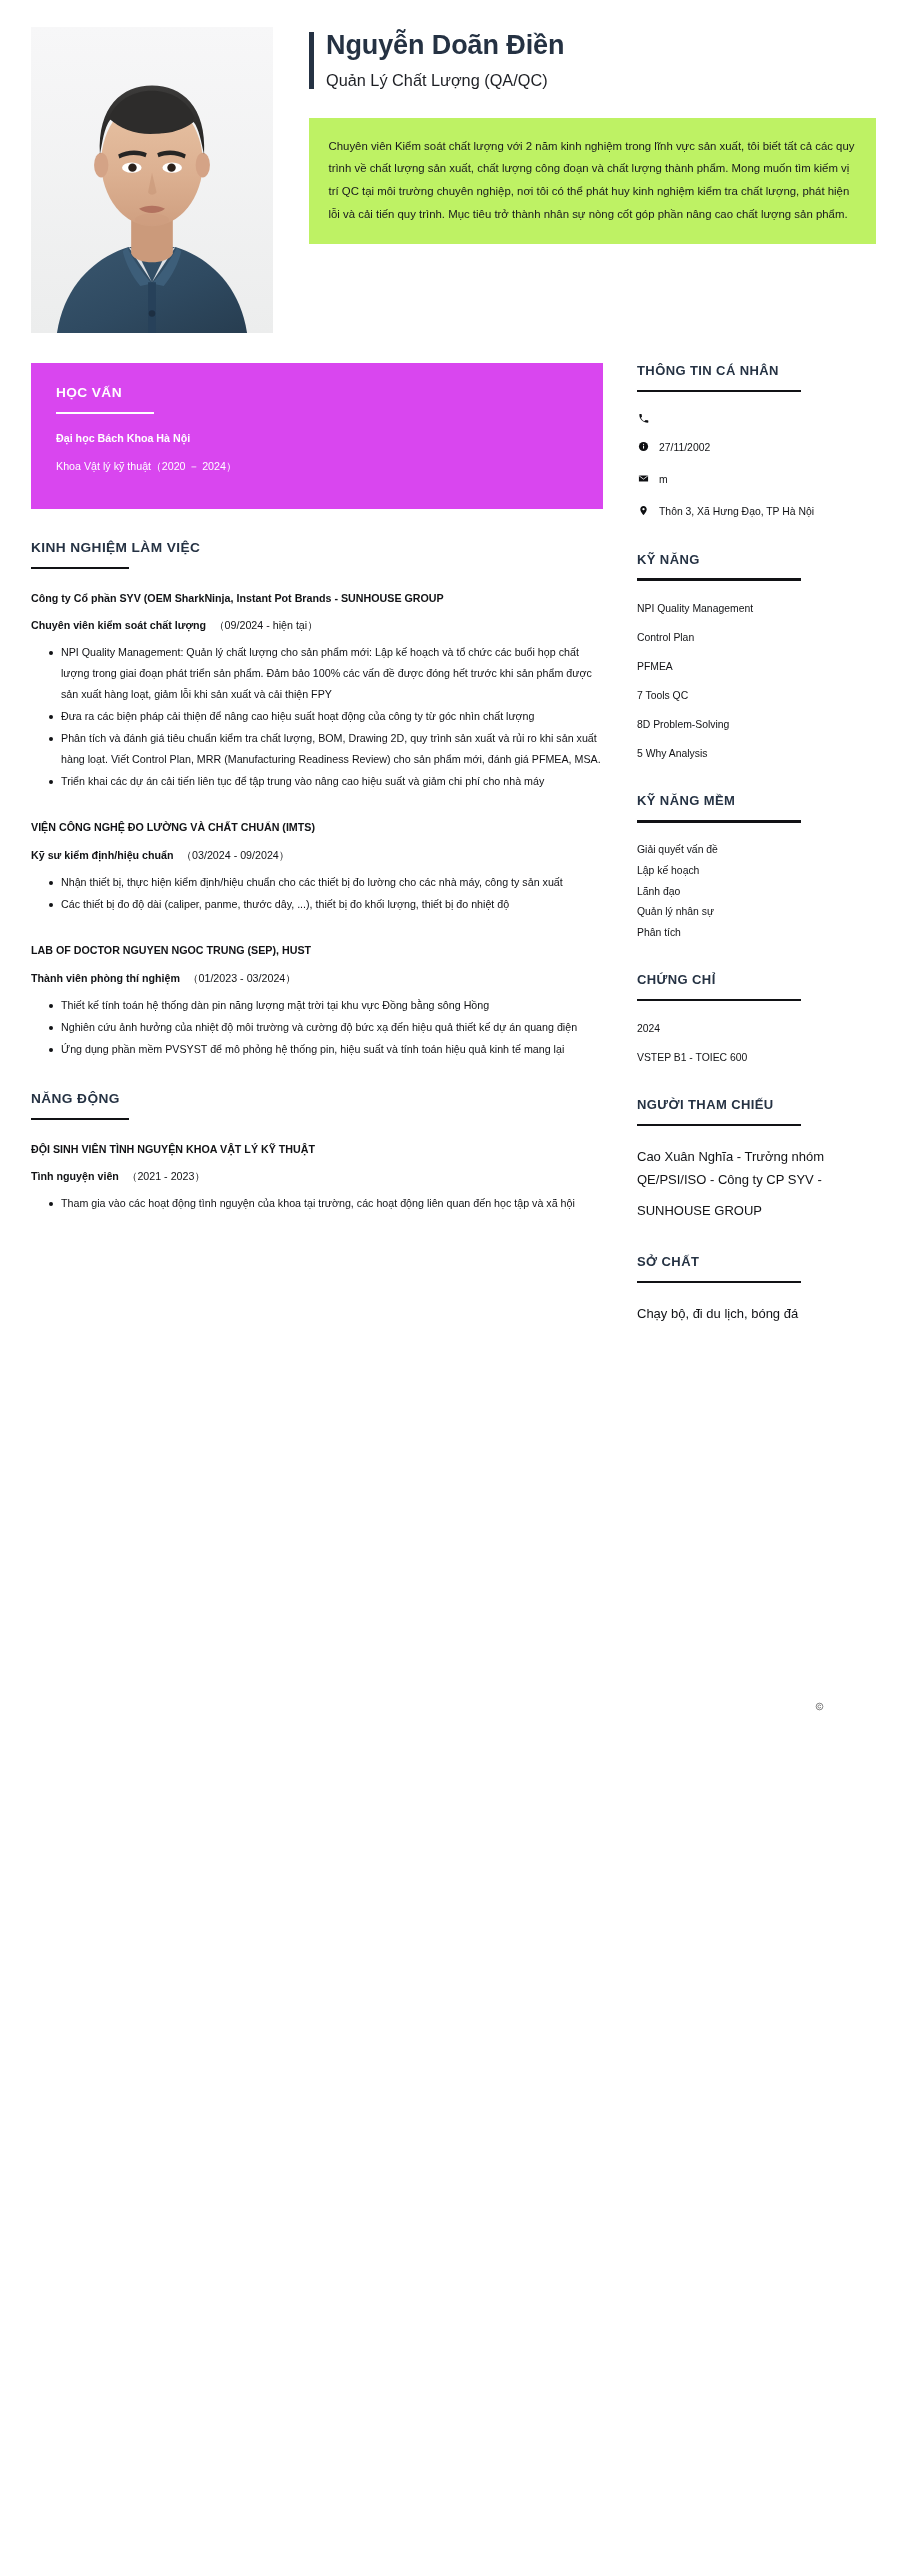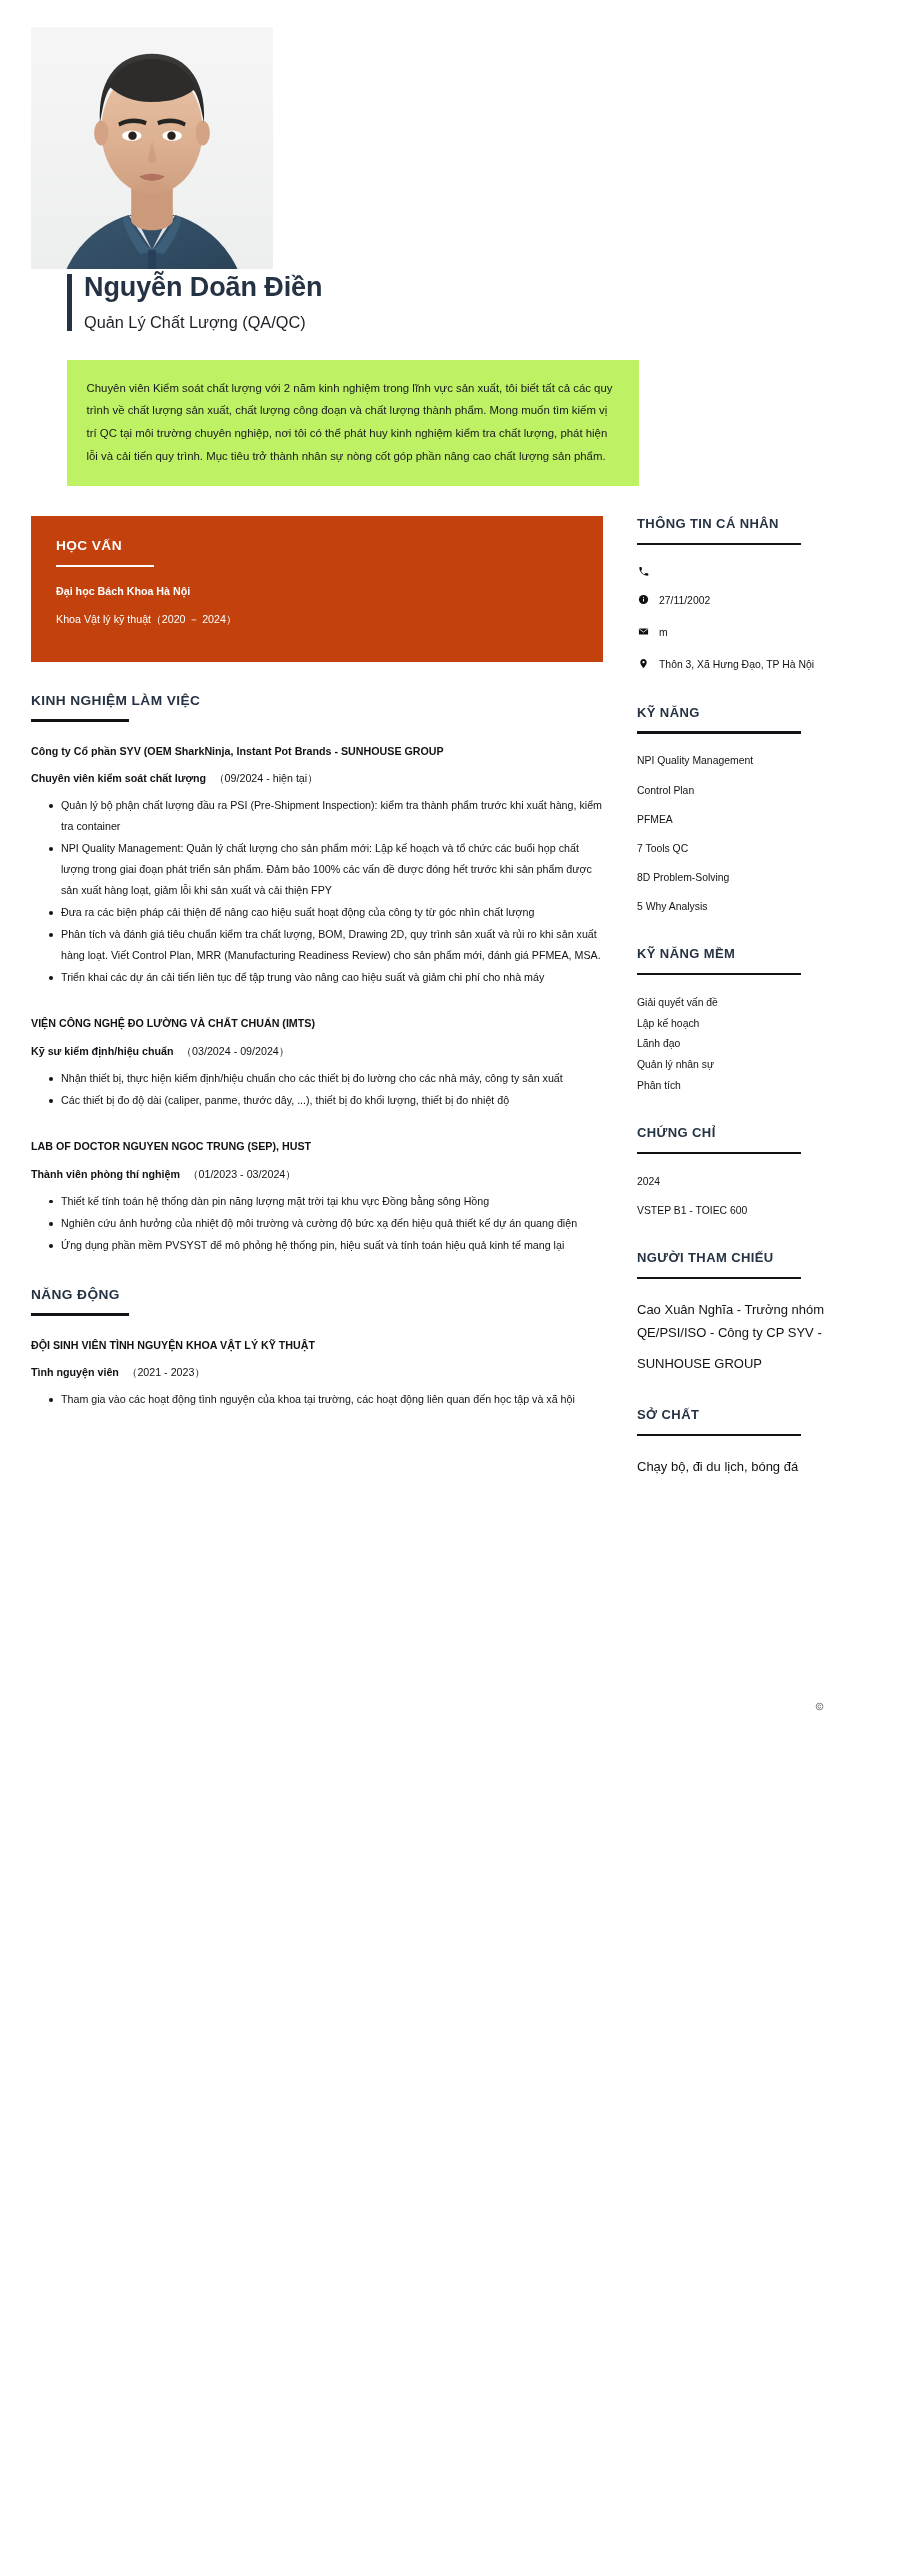--- a/index.html
+++ b/index.html
@@ -23,21 +23,20 @@
     padding: 0;
     overflow: hidden;
   }
 
   
   .header {
     display: flex;
     align-items: flex-start;
     padding: 27px 34px 0 31px;
     gap: 0;
-    flex-direction: column;
   }
 
   .photo-wrap {
     width: 242px;
     height: 306px;
     flex: 0 0 242px;
     background: #f3f4f6;
     overflow: hidden;
     position: relative;
   }
@@ -92,21 +91,21 @@
     align-items: flex-start;
     padding: 30px 34px 0 31px;
     gap: 0;
   }
 
   .col-left { width: 572px; flex: 0 0 572px; }
   .col-right { flex: 1; padding-left: 34px; padding-top: 0; }
 
   
   .edu-card {
-    background: #c2410c;
+    background: #d946ef;
     color: #ffffff;
     padding: 22px 25px 35px 25px;
     width: 572px;
   }
   .edu-card .sec-title {
     color: #ffffff;
     font-size: 13.7px;
     font-weight: 700;
     letter-spacing: 0.4px;
   }
@@ -327,21 +326,20 @@
       <div class="section">
         <div class="sec-title">KINH NGHIỆM LÀM VIỆC</div>
         <div class="sec-rule"></div>
 
         <div class="job">
           <div class="job-company">Công ty Cổ phần SYV (OEM SharkNinja, Instant Pot Brands - SUNHOUSE GROUP</div>
           <div class="job-role-line">
             <span class="job-role">Chuyên viên kiểm soát chất lượng</span><span class="job-period">（09/2024 - hiện tại）</span>
           </div>
           <ul class="bullets">
-            <li>Quản lý bộ phận chất lượng đầu ra PSI (Pre-Shipment Inspection): kiểm tra thành phẩm trước khi xuất hàng, kiểm tra container</li>
             <li>NPI Quality Management: Quản lý chất lượng cho sản phẩm mới: Lập kế hoạch và tổ chức các buổi họp chất lượng trong giai đoạn phát triển sản phẩm. Đảm bảo 100% các vấn đề được đóng hết trước khi sản phẩm được sản xuất hàng loạt, giảm lỗi khi sản xuất và cải thiện FPY</li>
             <li>Đưa ra các biện pháp cải thiện để nâng cao hiệu suất hoạt động của công ty từ góc nhìn chất lượng</li>
             <li>Phân tích và đánh giá tiêu chuẩn kiểm tra chất lượng, BOM, Drawing 2D, quy trình sản xuất và rủi ro khi sản xuất hàng loạt. Viết Control Plan, MRR (Manufacturing Readiness Review) cho sản phẩm mới, đánh giá PFMEA, MSA.</li>
             <li>Triển khai các dự án cải tiến liên tục để tập trung vào nâng cao hiệu suất và giảm chi phí cho nhà máy</li>
           </ul>
         </div>
 
         <div class="job">
           <div class="job-company">VIỆN CÔNG NGHỆ ĐO LƯỜNG VÀ CHẤT CHUẨN (IMTS)</div>
           <div class="job-role-line">

